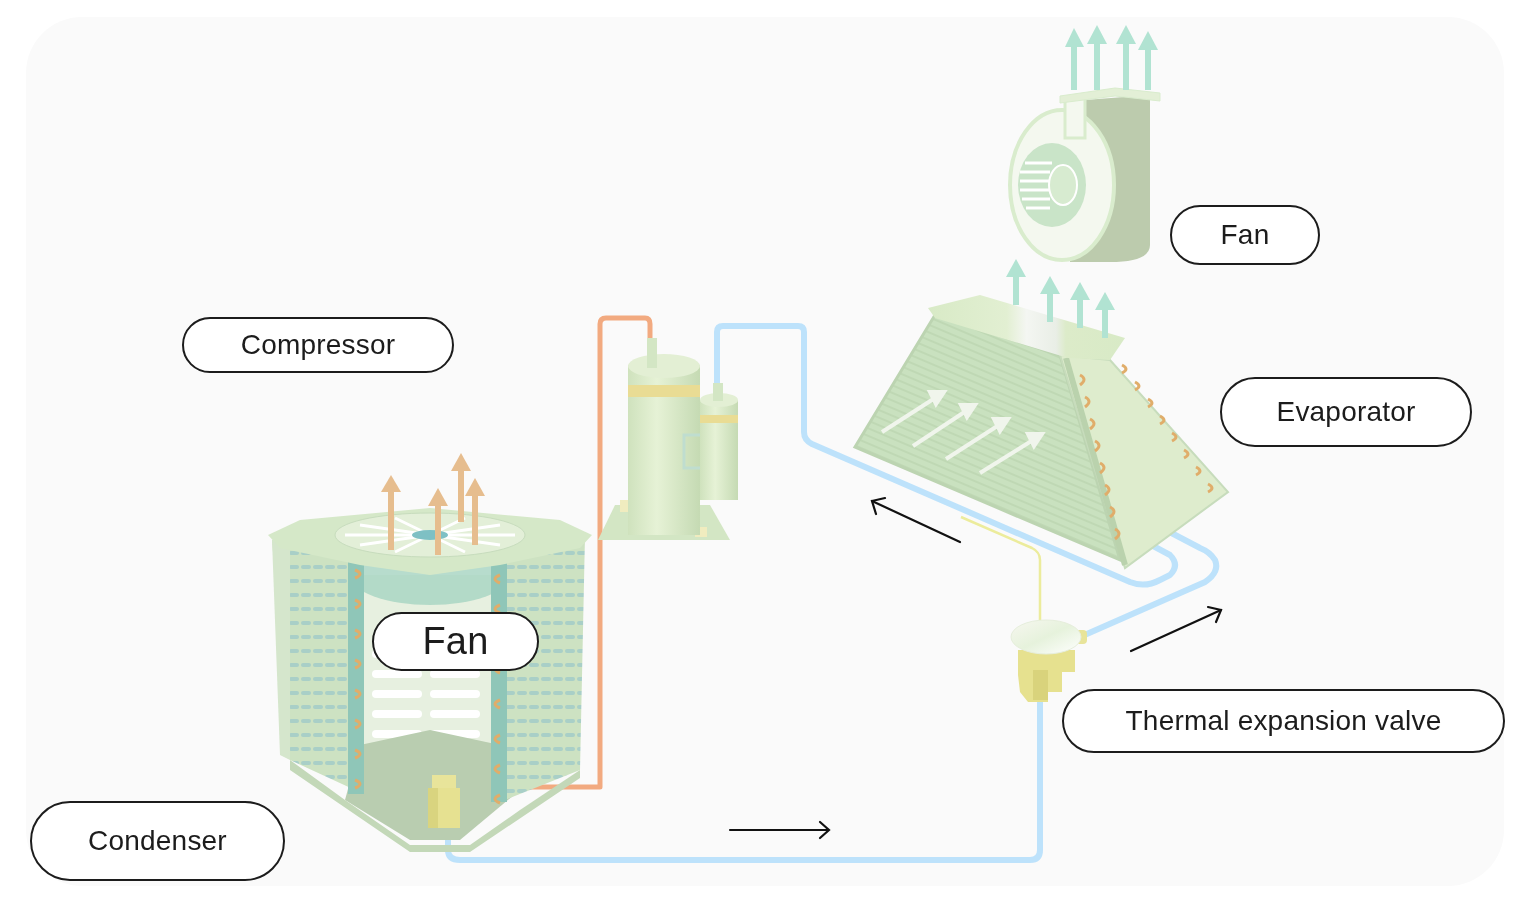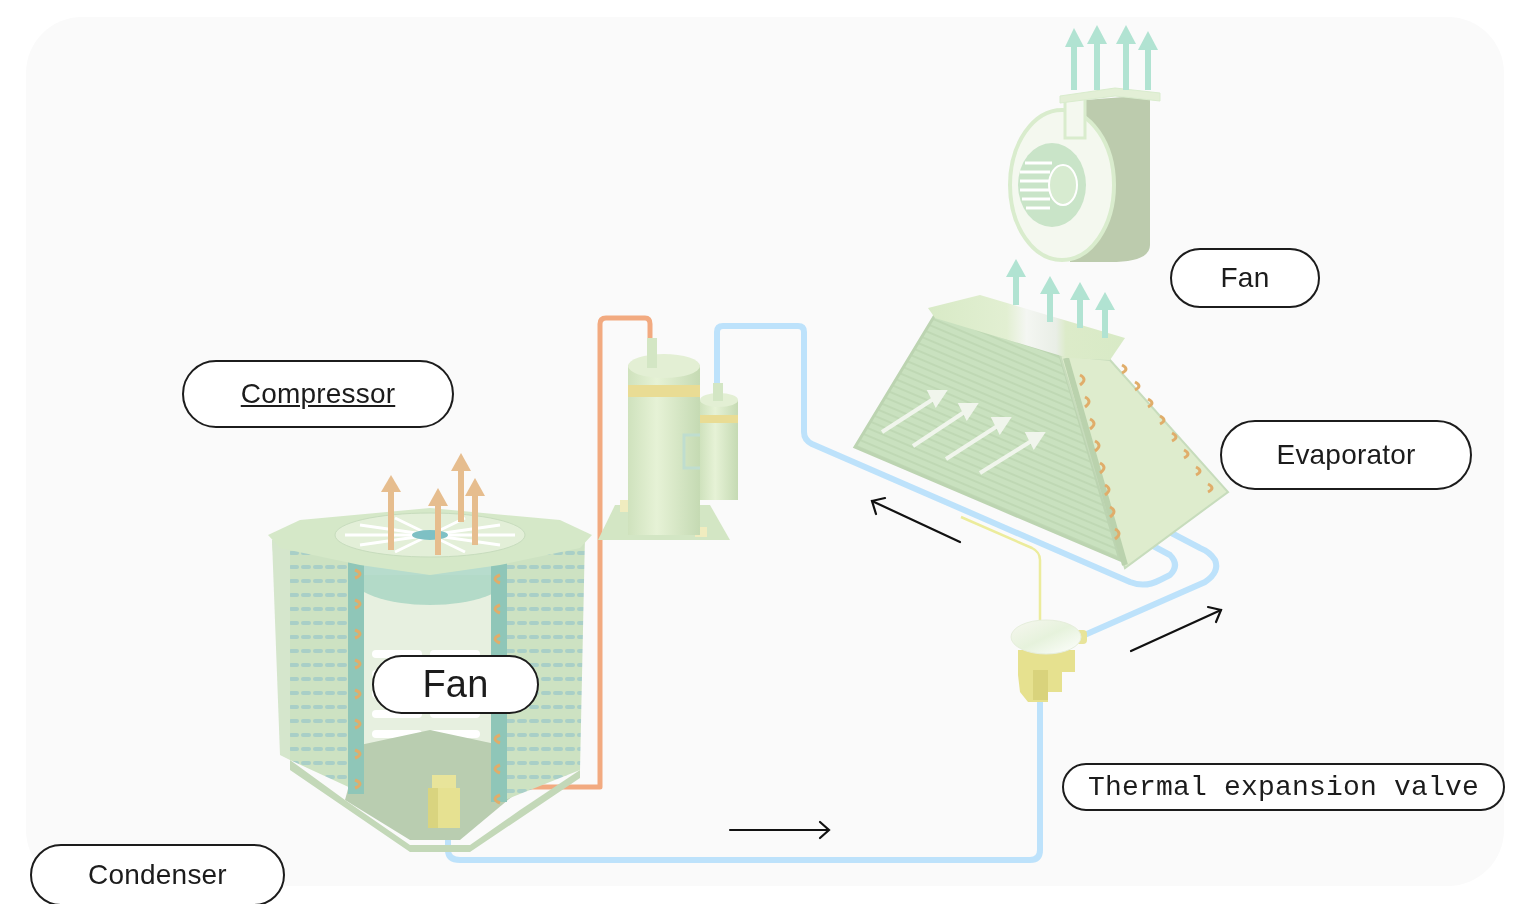--- a/index.html
+++ b/index.html
@@ -1,19 +1,19 @@
 <!DOCTYPE html>
 <html><head>
 <meta charset="utf-8">
 <style>
   html, body { margin: 0; padding: 0; background: #ffffff; }
   body { width: 1528px; height: 904px; position: relative; overflow: hidden; font-family: "Liberation Sans", "DejaVu Sans", sans-serif; }
   .card { position: absolute; left: 26px; top: 17px; width: 1478px; height: 869px; background: #fafafa; border-radius: 56px; }
   svg.diagram { position: absolute; left: 0; top: 0; }
-  .pill { position: absolute; box-sizing: border-box; border: 2.5px solid #1c1c1c; border-radius: 40px; background: #ffffff; color: #1c1c1c; display: flex; align-items: center; justify-content: center; font-family: "Liberation Sans", "DejaVu Sans", sans-serif; white-space: nowrap; letter-spacing: 0.2px; margin-top: 43px; }
+  .pill { position: absolute; box-sizing: border-box; border: 2.5px solid #1c1c1c; border-radius: 40px; background: #ffffff; color: #1c1c1c; display: flex; align-items: center; justify-content: center; font-family: "Liberation Sans", "DejaVu Sans", sans-serif; white-space: nowrap; letter-spacing: 0.2px; }
   .pill.md { font-size: 28px; }
   .pill.lg { font-size: 38px; }
 </style>
 </head>
 <body>
 
 <div class="card"></div>
 
 <svg class="diagram" width="1528" height="904" viewBox="0 0 1528 904">
   <defs>
@@ -243,23 +243,23 @@
       <line x1="1131" y1="651" x2="1221" y2="610"></line>
       <polyline points="1208,607 1221,610 1216,622"></polyline>
     </g>
     <g>
       <line x1="960" y1="542" x2="872" y2="501"></line>
       <polyline points="885,498 872,501 876,514"></polyline>
     </g>
   </g>
 </svg>
 
-<div class="pill md" style="left:182px; top:317px; width:272px; height:68px;text-decoration:underline;">Compressor</div>
-
-<div class="pill md" style="left:30px; top:801px; width:255px; height:62px;">Condenser</div>
+<div class="pill md" style="left:182px; top:317px; width:272px; height:56px;">Compressor</div>
+
+<div class="pill md" style="left:30px; top:801px; width:255px; height:80px;">Condenser</div>
 
 <div class="pill lg" style="left:372px; top:612px; width:167px; height:59px;">Fan</div>
 
 <div class="pill md" style="left:1170px; top:205px; width:150px; height:60px;">Fan</div>
 
 <div class="pill md" style="left:1220px; top:377px; width:252px; height:70px;">Evaporator</div>
 
-<div class="pill md" style="left:1062px; top:720px; width:443px; height:48px;font-family:Liberation Mono, monospace;">Thermal expansion valve</div>
+<div class="pill md" style="left:1062px; top:689px; width:443px; height:64px;">Thermal expansion valve</div>
 
 </body></html>

